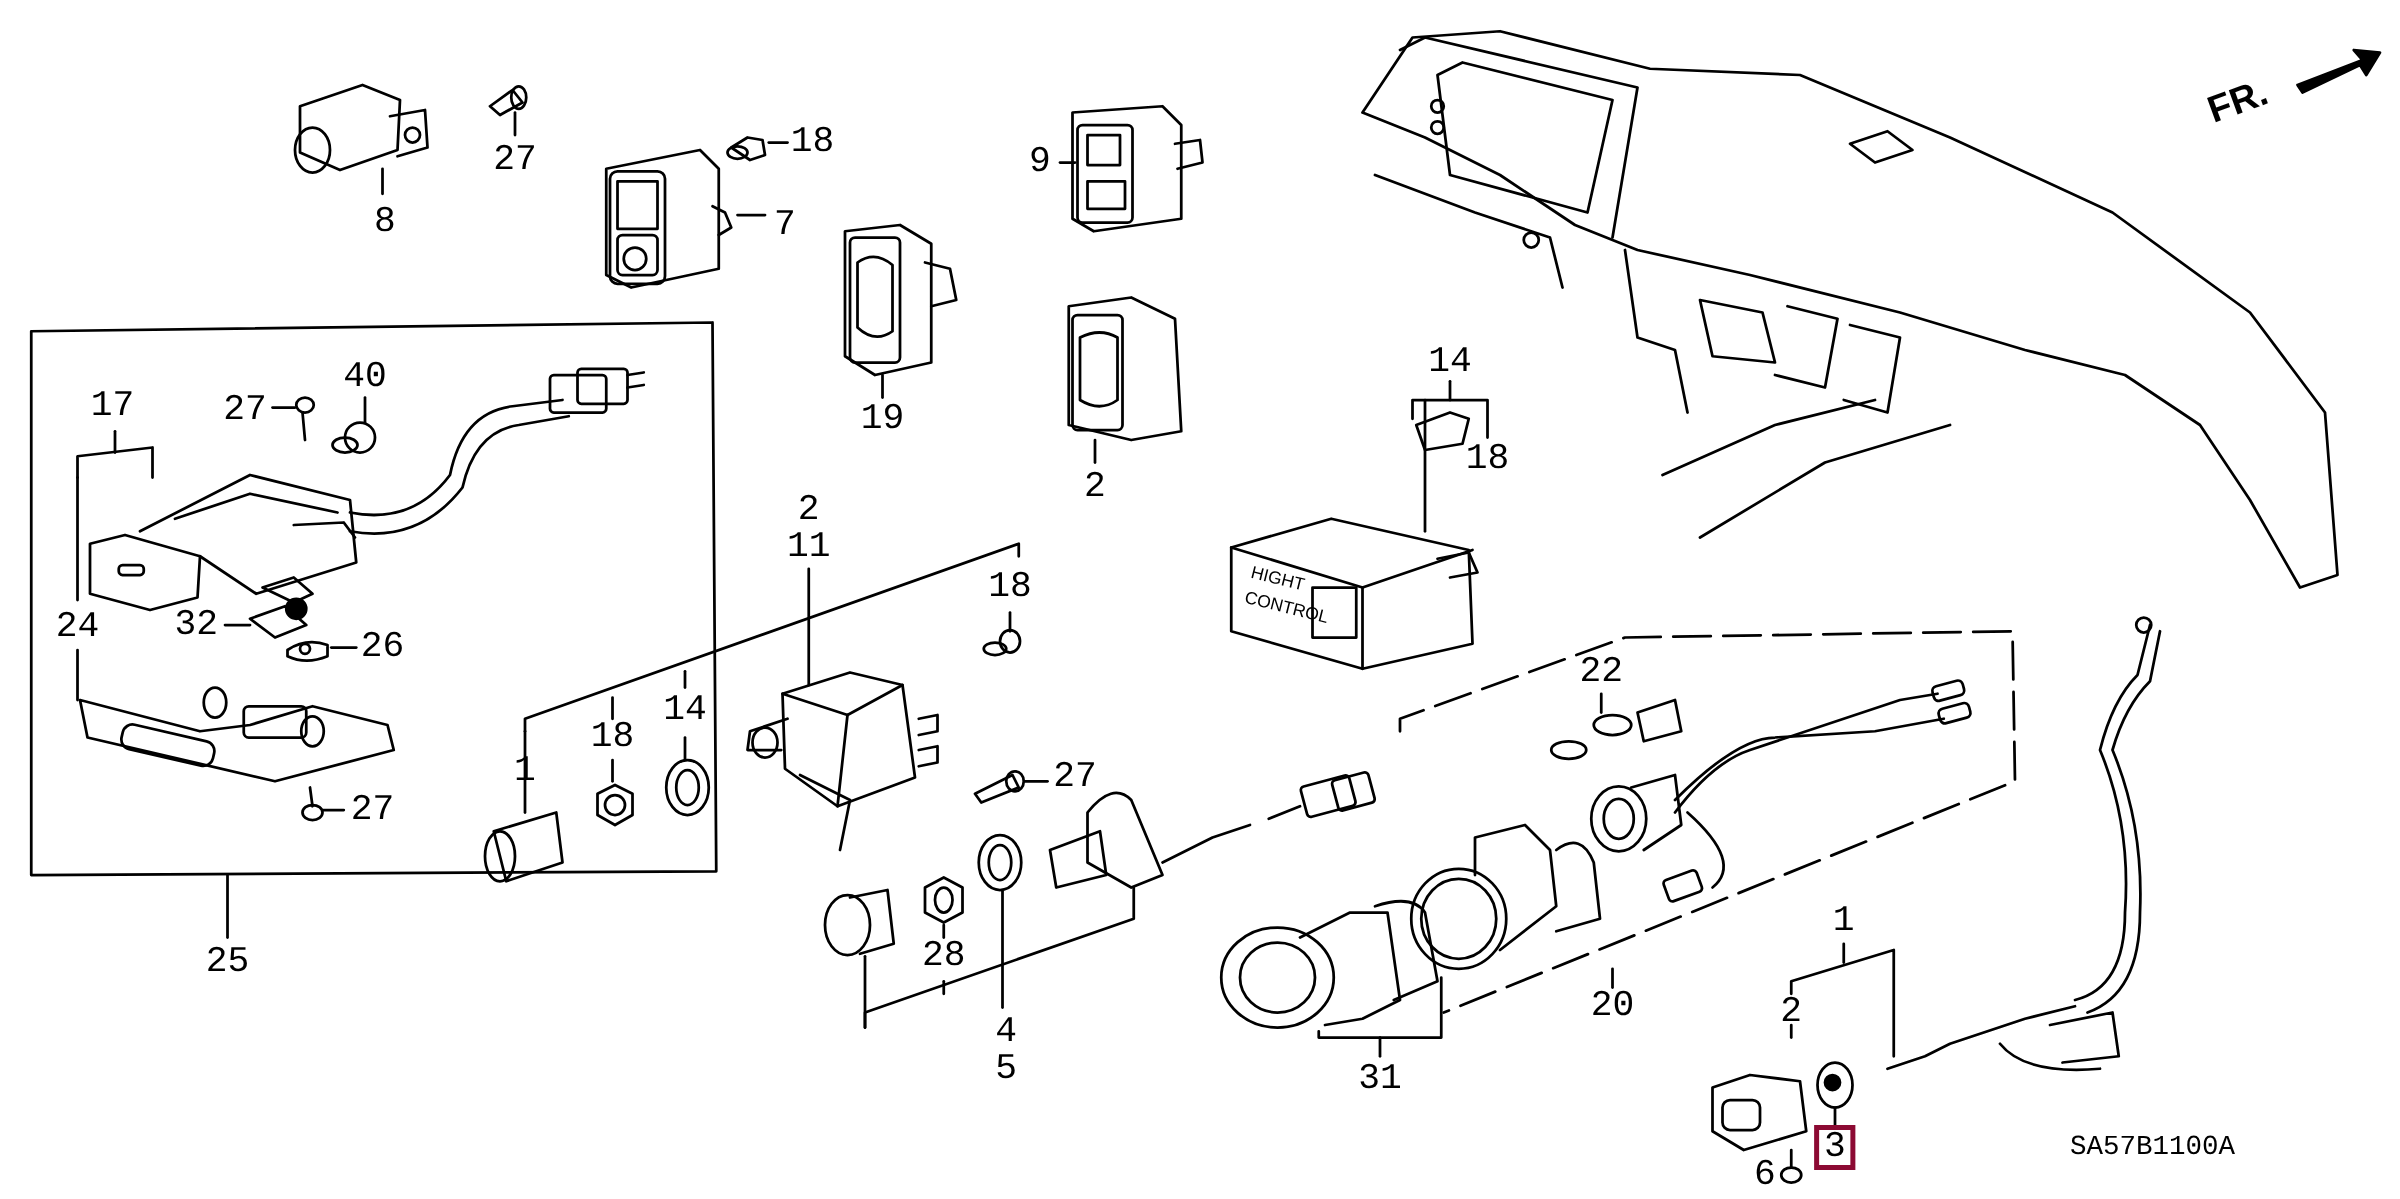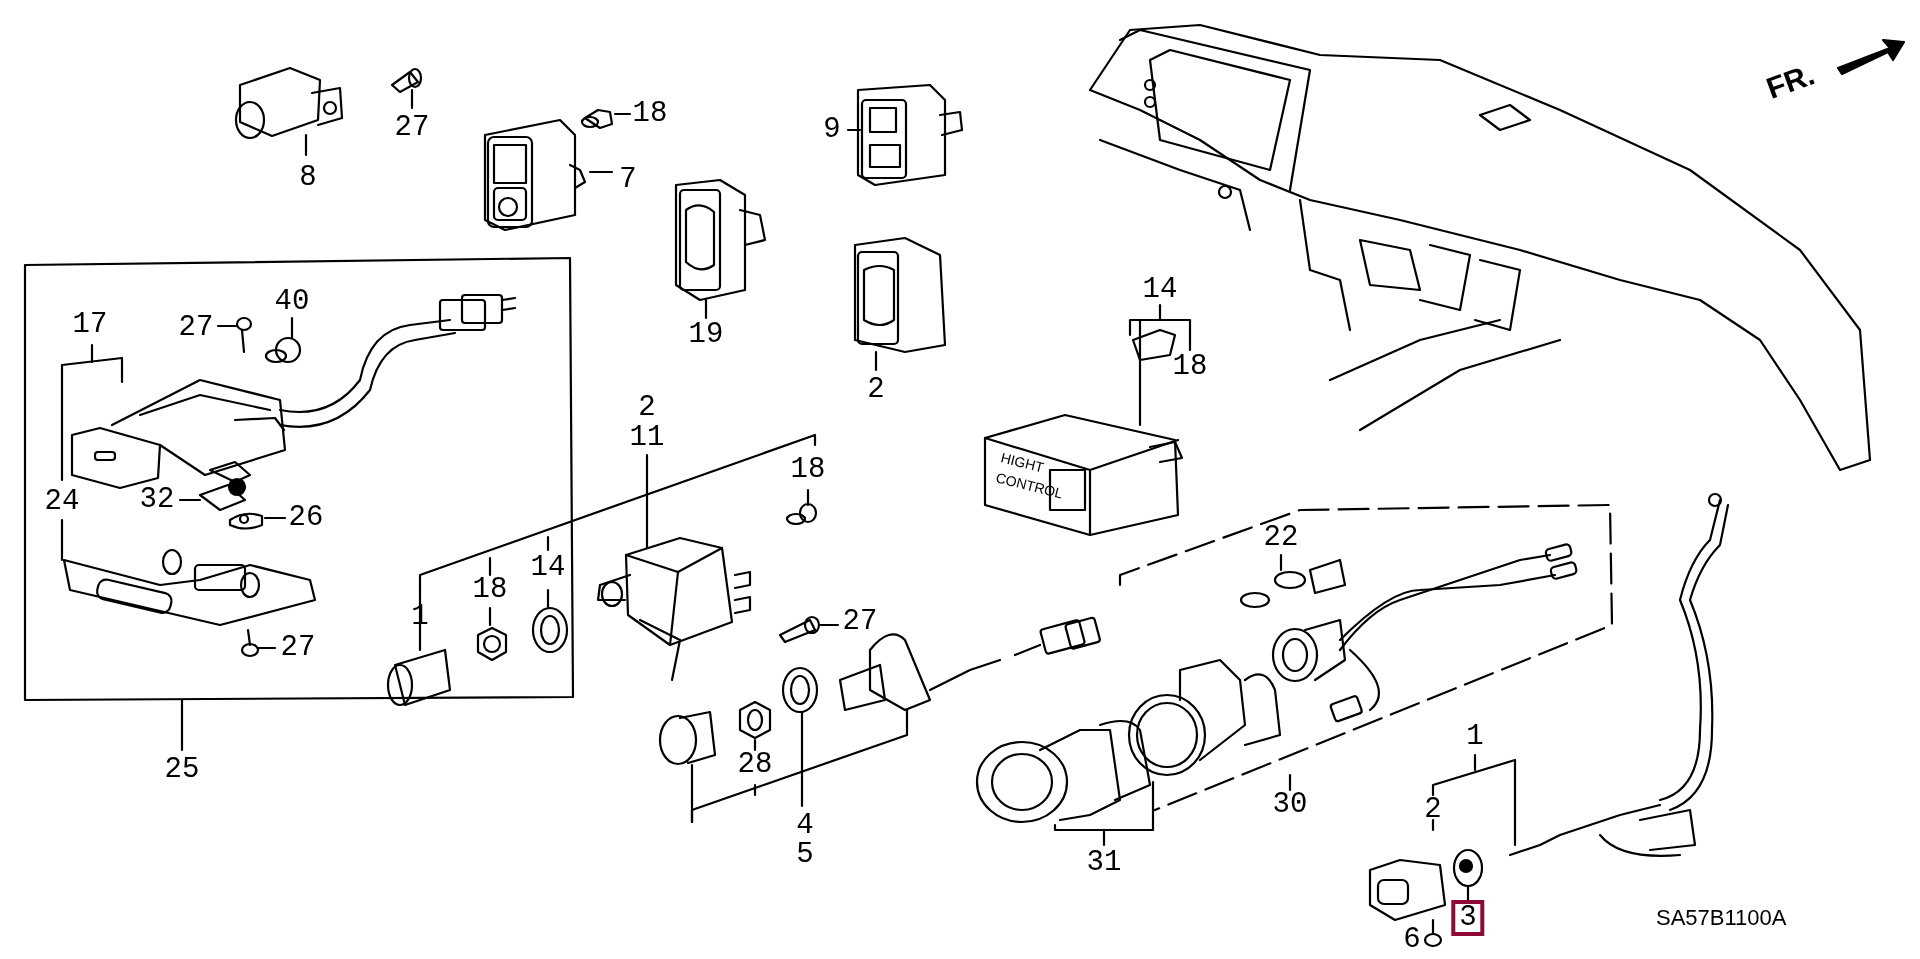--- a/index.html
+++ b/index.html
@@ -4,21 +4,21 @@
 <style>
   html, body { margin:0; padding:0; background:#ffffff; }
   body { width:1920px; height:959px; position:relative; overflow:hidden;
          font-family:"Liberation Sans", sans-serif; color:#000; }
   #diagram { position:absolute; left:0; top:0; width:1920px; height:959px; }
   .callout { position:absolute; font-family:Liberation Mono, monospace;
              font-size:29px; line-height:30px; color:#000; white-space:nowrap;
              transform:translate(-50%,-50%); cursor:pointer; }
   .callout.highlight { border:4px solid #8c0a33; background:#fff; padding:0 4px;
              line-height:28px; }
-  .ref-code { position:absolute; font-size:22px; left:1656px; top:905px; color:#000; }
+  .ref-code { position:absolute; font-size:22px; left:1656px; top:905px; color:#000;font-family:Liberation Mono, monospace; }
   .fr-label { position:absolute; left:1762px; top:74px; font-weight:bold; font-size:30px;
               transform:rotate(-20deg); transform-origin:left top; }
 </style>
 </head>
 <body>
 
 <svg id="diagram" viewBox="0 0 1920 959" xmlns="http://www.w3.org/2000/svg" fill="none" stroke="#000" stroke-width="2.2" stroke-linejoin="round" stroke-linecap="round">
 
   <g>
     <path d="M1090 90 L1130 30 L1200 25 L1320 55 L1440 60 L1560 110 L1690 170 L1800 250 L1860 330 L1870 460 L1840 470 L1800 400 L1760 340 L1700 300 L1620 280 L1520 250 L1400 220 L1310 200 L1260 180 L1200 140 L1140 110 Z"></path>
@@ -318,21 +318,21 @@
 <div class="callout" style="left:647px;top:438px">11</div>
 <div class="callout" style="left:808px;top:470px">18</div>
 <div class="callout" style="left:420px;top:617px">1</div>
 <div class="callout" style="left:490px;top:590px">18</div>
 <div class="callout" style="left:548px;top:568px">14</div>
 <div class="callout" style="left:860px;top:622px">27</div>
 <div class="callout" style="left:755px;top:765px">28</div>
 <div class="callout" style="left:805px;top:826px">4</div>
 <div class="callout" style="left:805px;top:855px">5</div>
 <div class="callout" style="left:1281px;top:538px">22</div>
-<div class="callout" style="left:1290px;top:805px">30</div>
+<div class="callout" style="left:1290px;top:805px">20</div>
 <div class="callout" style="left:1104px;top:863px">31</div>
 <div class="callout" style="left:1475px;top:737px">1</div>
 <div class="callout" style="left:1433px;top:810px">2</div>
 <div class="callout highlight" style="left: 1468px; top: 918px; border-color: rgb(140, 10, 51);">3</div>
 <div class="callout" style="left:1412px;top:940px">6</div>
 
 <div class="fr-label">FR.</div>
 <div class="ref-code">SA57B1100A</div>
 
 </body></html>

